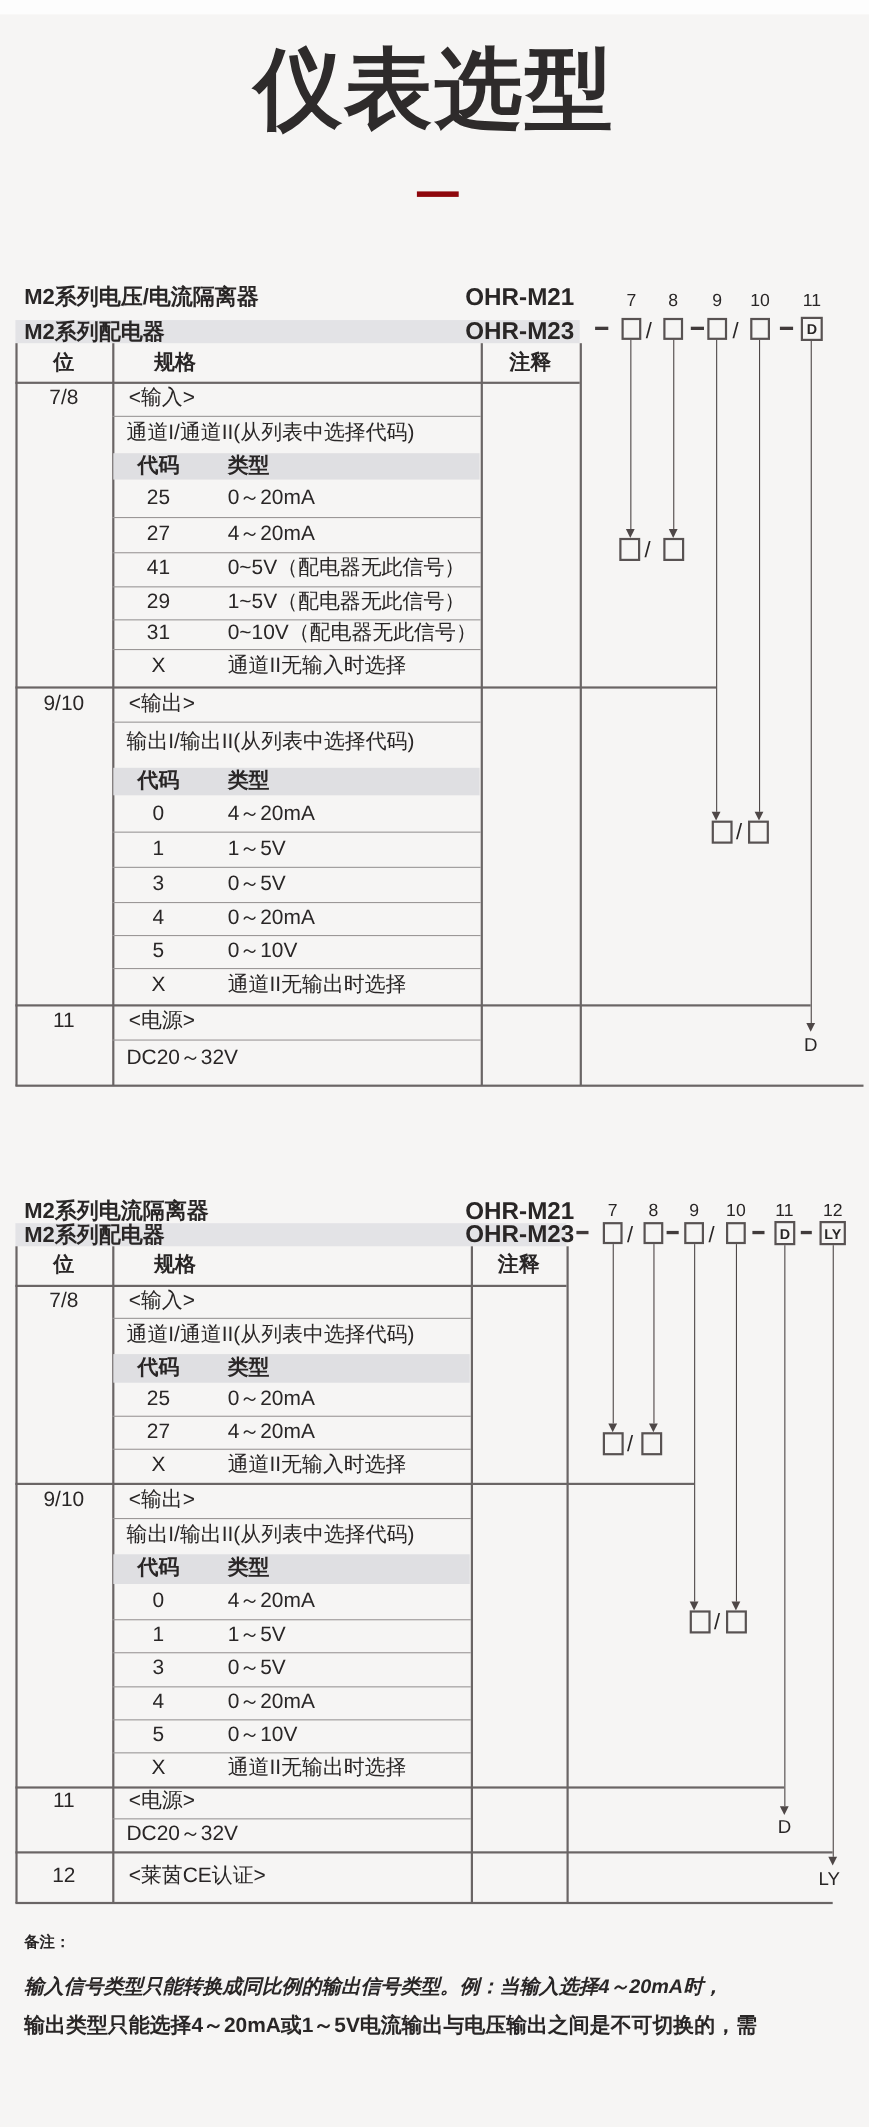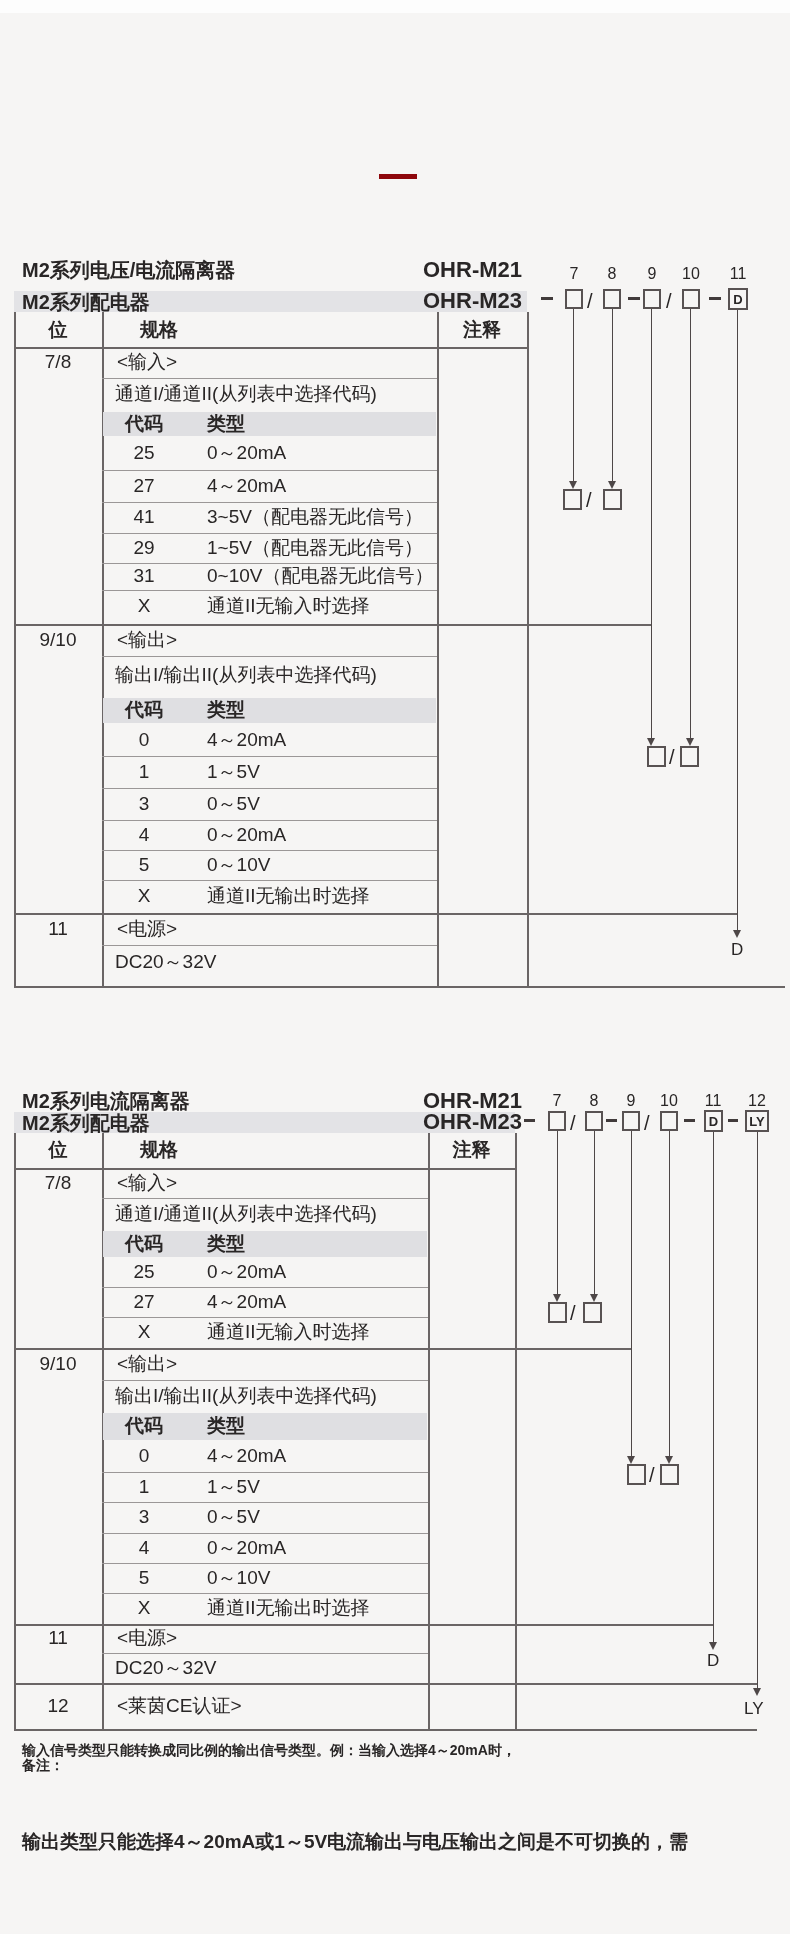--- a/index.html
+++ b/index.html
@@ -29,20 +29,21 @@
          font-size:80px;font-weight:700;letter-spacing:2px;color:#2e2b2b;}
   .reddash{position:absolute;left:379px;top:174px;width:38px;height:5px;background:#8e070c;}
   .topstrip{position:absolute;left:0;top:0;width:790px;height:13px;background:#fdfdfd;}
   .note{position:absolute;left:22px;font-weight:700;line-height:1;}
 </style>
 </head>
 <body>
 
 <div class="page">
   <div class="topstrip"></div>
+  <div class="title">仪表选型</div>
   <div class="reddash"></div>
 
   <div class="t f20 b" style="left:22px;top:260px;">M2系列电压/电流隔离器</div>
   <div class="t f22" style="left:423px;top:259px;">OHR-M21</div>
   <div class="t f16 c" style="left:564px;top:266px;width:20px;">7</div>
   <div class="t f16 c" style="left:602px;top:266px;width:20px;">8</div>
   <div class="t f16 c" style="left:642px;top:266px;width:20px;">9</div>
   <div class="t f16 c" style="left:681px;top:266px;width:20px;">10</div>
   <div class="t f16 c" style="left:728px;top:266px;width:20px;">11</div>
 
@@ -111,21 +112,21 @@
   <div class="t f19 c" style="left:14px;top:352px;width:88px;">7/8</div>
   <div class="t f19" style="left:117px;top:352px;">&lt;输入&gt;</div>
   <div class="t f19" style="left:115px;top:384px;">通道I/通道II(从列表中选择代码)</div>
   <div class="t f19 b c" style="left:102px;top:414px;width:84px;">代码</div>
   <div class="t f19 b" style="left:207px;top:414px;">类型</div>
   <div class="t f19 c" style="left:102px;top:443px;width:84px;">25</div>
   <div class="t f19" style="left:207px;top:443px;">0～20mA</div>
   <div class="t f19 c" style="left:102px;top:476px;width:84px;">27</div>
   <div class="t f19" style="left:207px;top:476px;">4～20mA</div>
   <div class="t f19 c" style="left:102px;top:507px;width:84px;">41</div>
-  <div class="t f19" style="left:207px;top:507px;">3~5V（配电器无此信号）</div>
+  <div class="t f19" style="left:207px;top:507px;">0~5V（配电器无此信号）</div>
   <div class="t f19 c" style="left:102px;top:538px;width:84px;">29</div>
   <div class="t f19" style="left:207px;top:538px;">1~5V（配电器无此信号）</div>
   <div class="t f19 c" style="left:102px;top:566px;width:84px;">31</div>
   <div class="t f19" style="left:207px;top:566px;">0~10V（配电器无此信号）</div>
   <div class="t f19 c" style="left:102px;top:596px;width:84px;">X</div>
   <div class="t f19" style="left:207px;top:596px;">通道II无输入时选择</div>
 
   <div class="t f19 c" style="left:14px;top:630px;width:88px;">9/10</div>
   <div class="t f19" style="left:117px;top:630px;">&lt;输出&gt;</div>
   <div class="t f19" style="left:115px;top:665px;">输出I/输出II(从列表中选择代码)</div>
@@ -254,15 +255,15 @@
   <div class="t f19" style="left:207px;top:1598px;">通道II无输出时选择</div>
 
   <div class="t f19 c" style="left:14px;top:1628px;width:88px;">11</div>
   <div class="t f19" style="left:117px;top:1628px;">&lt;电源&gt;</div>
   <div class="t f19" style="left:115px;top:1658px;">DC20～32V</div>
 
   <div class="t f19 c" style="left:14px;top:1696px;width:88px;">12</div>
   <div class="t f19" style="left:117px;top:1696px;">&lt;莱茵CE认证&gt;</div>
 
   <div class="note" style="top:1758px;font-size:14px;">备注：</div>
-  <div class="note" style="top:1743px;font-size:14px;">输入信号类型只能转换成同比例的输出信号类型。例：当输入选择4～20mA时，</div>
+  <div class="note" style="top:1797px;font-size:18px;font-style:italic;">输入信号类型只能转换成同比例的输出信号类型。例：当输入选择4～20mA时，</div>
   <div class="note" style="top:1832px;font-size:19px;">输出类型只能选择4～20mA或1～5V电流输出与电压输出之间是不可切换的，需</div>
 </div>
 
 </body></html>

